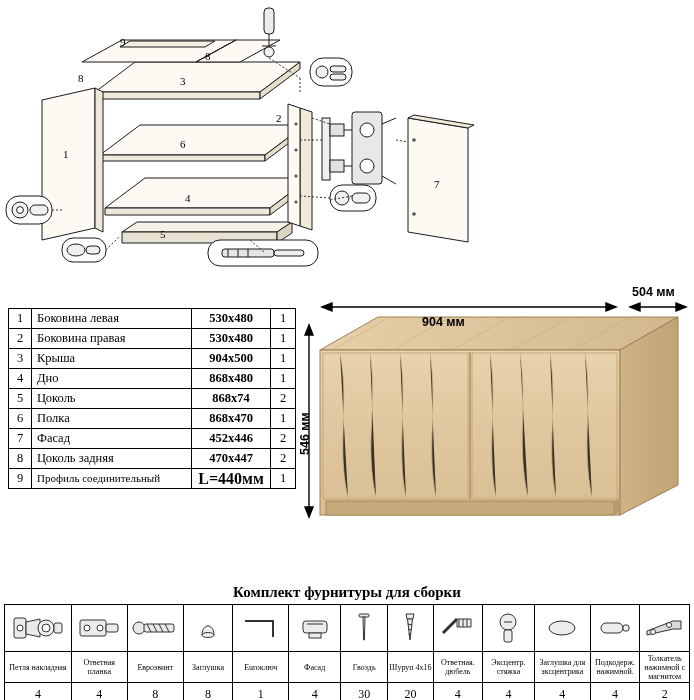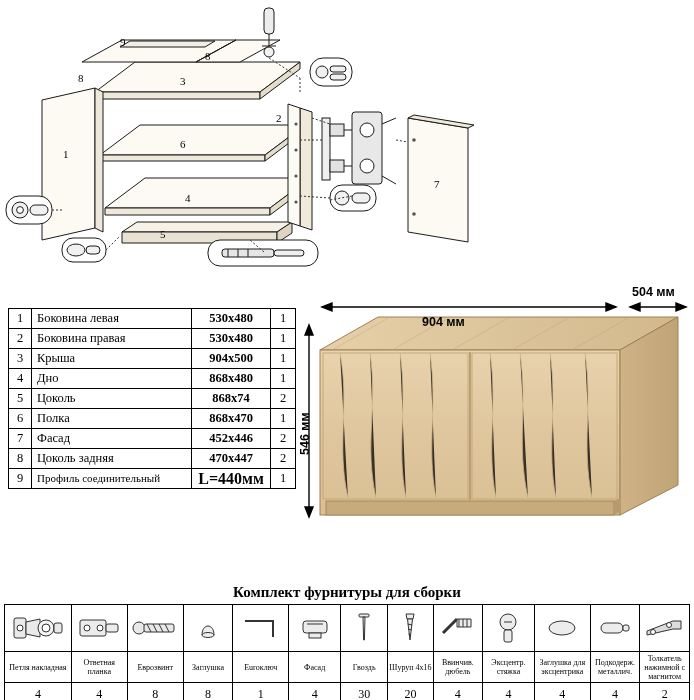--- a/index.html
+++ b/index.html
@@ -427,24 +427,24 @@
       </tr>
       <tr class="names">
         <td>Петля накладная</td>
         <td>Ответная планка</td>
         <td>Еврозвинт</td>
         <td>Заглушка</td>
         <td>Euroключ</td>
         <td>Фасад</td>
         <td>Гвоздь</td>
         <td>Шуруп 4x16</td>
-        <td>Ввинчив. дюбель</td>
+        <td>Ответная. дюбель</td>
         <td>Эксцентр. стяжка</td>
         <td>Заглушка для эксцентрика</td>
-        <td>Подкодерж. металлич.</td>
+        <td>Подкодерж. нажимной.</td>
         <td>Толкатель нажимной с магнитом</td>
       </tr>
       <tr class="qty">
         <td>4</td>
         <td>4</td>
         <td>8</td>
         <td>8</td>
         <td>1</td>
         <td>4</td>
         <td>30</td>

